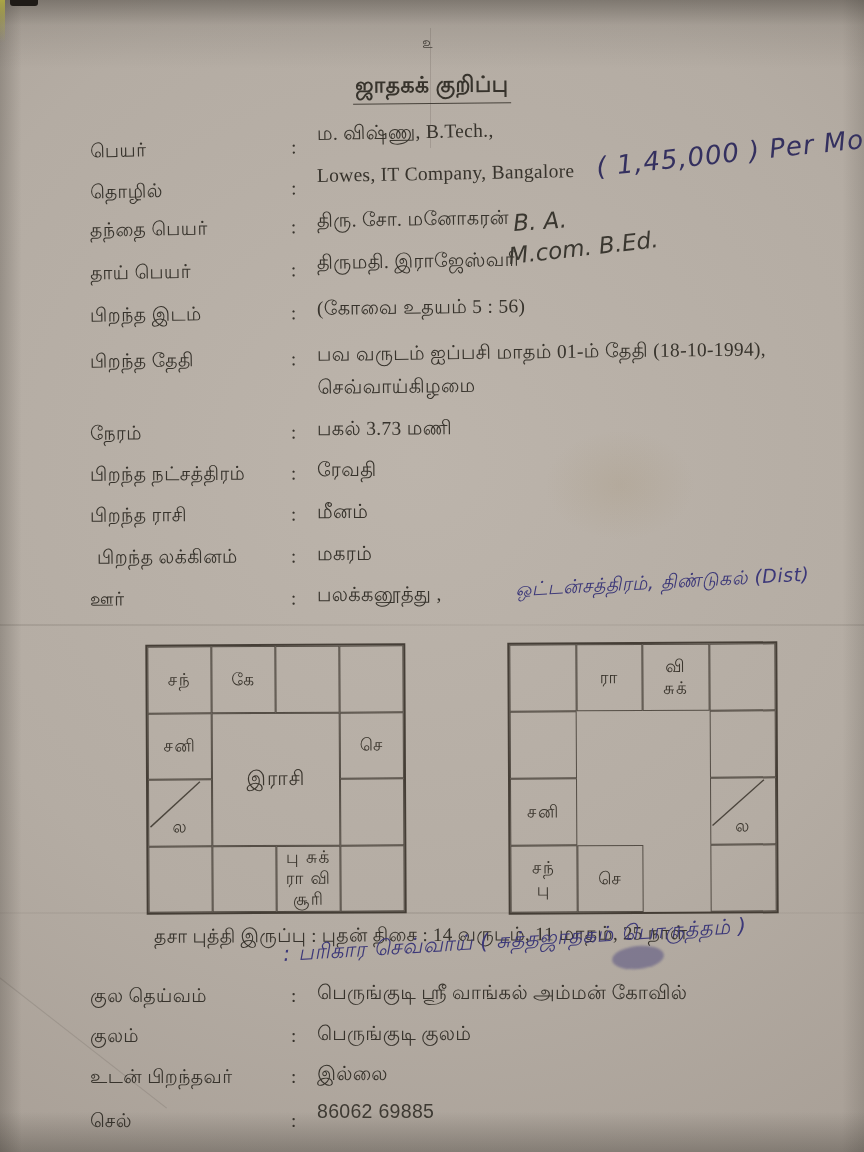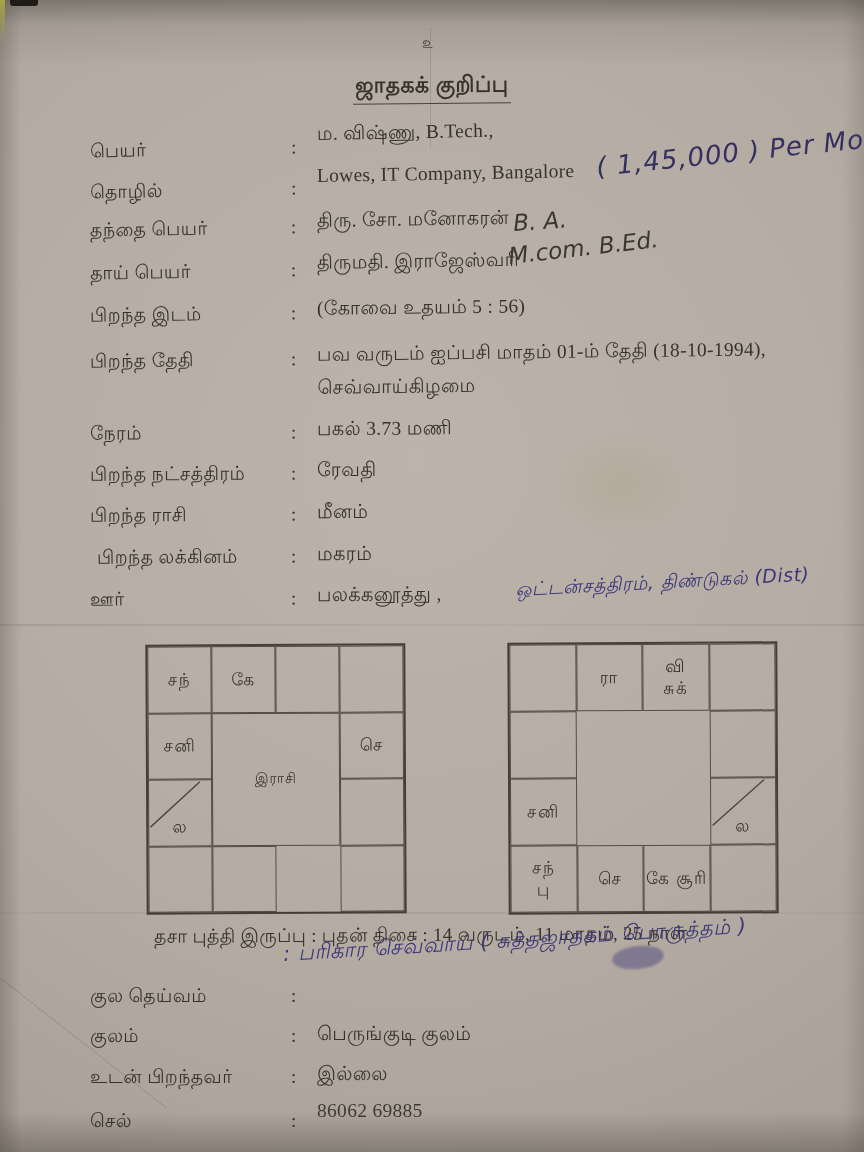--- a/index.html
+++ b/index.html
@@ -28,21 +28,21 @@
   .title-wrap{position:absolute;left:0;top:72px;width:864px;text-align:center;transform:rotate(-.5deg);}
   .title{display:inline-block;font-size:22px;font-weight:bold;letter-spacing:.5px;
          border-bottom:1.6px solid rgba(52,47,40,.85);padding:0 2px 3px;}
   
   .row{position:absolute;left:0;width:864px;height:30px;transform-origin:60px 50%;}
   .row .label{position:absolute;left:90px;top:var(--lo,2px);font-size:19px;letter-spacing:.4px;white-space:nowrap;}
   .row .colon{position:absolute;left:291px;top:var(--lo,2px);font-size:19px;}
   .row .value{position:absolute;left:317px;top:0;font-size:19.5px;letter-spacing:.3px;white-space:nowrap;}
   .row .value2{top:33px;}
   .latin{font-size:21.5px;letter-spacing:.4px;}
-  .phone{font-family:Liberation Serif, serif;font-size:20px;letter-spacing:1.5px;color:#3e3a33;}
+  .phone{font-family:Liberation Sans, sans-serif;font-size:20px;letter-spacing:1.5px;color:#3e3a33;}
   
   .hw{position:absolute;font-family:"DejaVu Sans","Liberation Sans",sans-serif;font-style:italic;
       color:#3c3879;white-space:nowrap;transform-origin:left bottom;}
   .hw-salary{left:598px;top:152px;font-size:26px;transform:rotate(-6deg);color:#34305f;letter-spacing:1px;}
   .hw-ba{left:514px;top:210px;font-size:23px;transform:rotate(-4deg);color:#3a3730;}
   .hw-mcom{left:510px;top:243px;font-size:23px;transform:rotate(-6.5deg);color:#3a3730;}
   .hw-town{left:516px;top:578px;font-size:19px;transform:rotate(-3deg);letter-spacing:.5px;}
   .hw-note{left:284px;top:942px;font-size:21px;transform:rotate(-3.5deg);letter-spacing:.6px;}
   .scribble{position:absolute;left:612px;top:946px;width:52px;height:23px;border-radius:50%;
             background:rgba(57,53,120,.42);transform:rotate(-6deg);filter:blur(1px);}
@@ -50,21 +50,21 @@
   .chart{position:absolute;border:2px solid rgba(56,50,42,.9);}
   .chart-left{left:146px;top:644px;width:256px;height:266px;transform:rotate(-.3deg);}
   .chart-right{left:508px;top:642px;width:266px;height:268px;transform:rotate(-.3deg);}
   .chart-grid{position:absolute;inset:0;display:grid;grid-template-columns:repeat(4,1fr);grid-template-rows:repeat(4,1fr);}
   .cell{position:relative;border:1px solid rgba(56,50,42,.78);display:flex;align-items:center;justify-content:center;
         font-size:17px;letter-spacing:1.5px;white-space:pre-line;text-align:center;line-height:1.25;color:#3a352d;}
   .cell.lagna{align-items:flex-end;padding-bottom:7px;}
   .cell .diag{position:absolute;inset:0;width:100%;height:100%;}
   .cell .diag line{stroke:rgba(56,50,42,.85);stroke-width:2.2;}
   .center{border:1px solid rgba(56,50,42,.78);display:flex;align-items:center;justify-content:center;
-          font-size:14px;letter-spacing:1px;color:#3a352d;}
+          font-size:20px;letter-spacing:1px;color:#3a352d;}
   
   .dasa{position:absolute;left:154px;top:924px;font-size:19px;letter-spacing:.3px;transform:rotate(-.4deg);white-space:nowrap;}
 </style>
 </head>
 <body>
 
 <div class="photo">
 
   <div class="edge-gap"></div>
   <div class="edge-mark"></div>
@@ -143,57 +143,60 @@
         <div class="cell" style="grid-area: 1 / 3;"></div>
         <div class="cell" style="grid-area: 1 / 4;"></div>
         <div class="cell" style="grid-area: 2 / 1;">சனி</div>
         <div class="cell" style="grid-area: 2 / 4;">செ</div>
         <div class="cell lagna" style="grid-area: 3 / 1;"><svg viewBox="0 0 100 100" preserveAspectRatio="none" class="diag">
             <line x1="2" y1="72" x2="82" y2="2"></line>
           </svg><span>ல</span></div>
         <div class="cell" style="grid-area: 3 / 4;"></div>
         <div class="cell" style="grid-area: 4 / 1;"></div>
         <div class="cell" style="grid-area: 4 / 2;"></div>
+        <div class="cell" style="grid-area: 4 / 3;">பு  சுக்
+ரா  வி
+சூரி</div>
         <div class="cell" style="grid-area: 4 / 4;"></div>
         <div class="center" style="grid-area: 2 / 2 / 4 / 4;">இராசி</div>
       </div>
   </div>
   <div class="chart chart-right">
     <div class="chart-grid" id="amsam-grid">
         <div class="cell" style="grid-area: 1 / 1;"></div>
         <div class="cell" style="grid-area: 1 / 2;">ரா</div>
         <div class="cell" style="grid-area: 1 / 3;">வி
 சுக்</div>
         <div class="cell" style="grid-area: 1 / 4;"></div>
         <div class="cell" style="grid-area: 2 / 1;"></div>
         <div class="cell" style="grid-area: 2 / 4;"></div>
         <div class="cell" style="grid-area: 3 / 1;">சனி</div>
         <div class="cell lagna" style="grid-area: 3 / 4;"><svg viewBox="0 0 100 100" preserveAspectRatio="none" class="diag">
             <line x1="2" y1="72" x2="82" y2="2"></line>
           </svg><span>ல</span></div>
         <div class="cell" style="grid-area: 4 / 1;">சந்
 பு</div>
         <div class="cell" style="grid-area: 4 / 2;">செ</div>
-        <div class="cell" style="grid-area: 4 / 3;">கே  சூரி</div>
         <div class="cell" style="grid-area: 4 / 4;"></div>
       </div>
   </div>
 
   <div class="dasa">தசா புத்தி இருப்பு :  புதன்  திசை :  14 வருடம்,  11 மாதம்,  25 நாள்</div>
 
   <div class="hw hw-salary">( 1,45,000 ) Per Mon</div>
   <div class="hw hw-ba">B. A.</div>
   <div class="hw hw-mcom">M.com. B.Ed.</div>
   <div class="hw hw-town">ஒட்டன்சத்திரம், திண்டுகல் (Dist)</div>
   <div class="hw hw-note">: பரிகார செவ்வாய் ( சுத்தஜாதகம் பொருத்தம் )</div>
   <div class="scribble"></div>
 
   <div class="row" style="top:982px; --lo:3px;">
     <span class="label">குல தெய்வம்</span>
     <span class="colon">:</span>
+    <span class="value">பெருங்குடி ஸ்ரீ வாங்கல் அம்மன் கோவில்</span>
   </div>
   <div class="row" style="top:1023px;padding-left:32px; --lo:2px;">
     <span class="label">குலம்</span>
     <span class="colon">:</span>
     <span class="value">பெருங்குடி குலம்</span>
   </div>
   <div class="row" style="top:1063px; --lo:3px;">
     <span class="label">உடன் பிறந்தவர்</span>
     <span class="colon">:</span>
     <span class="value">இல்லை</span>

